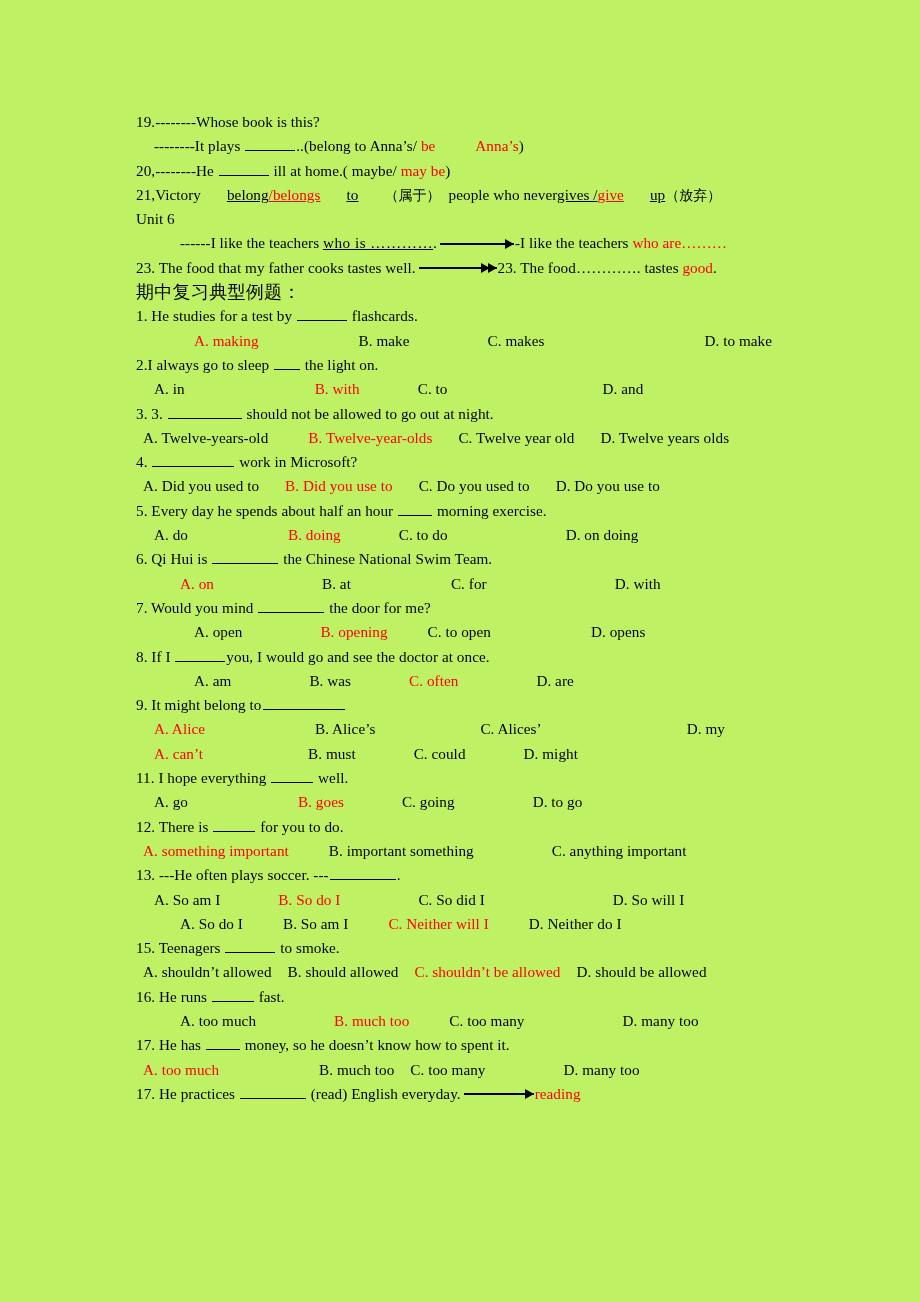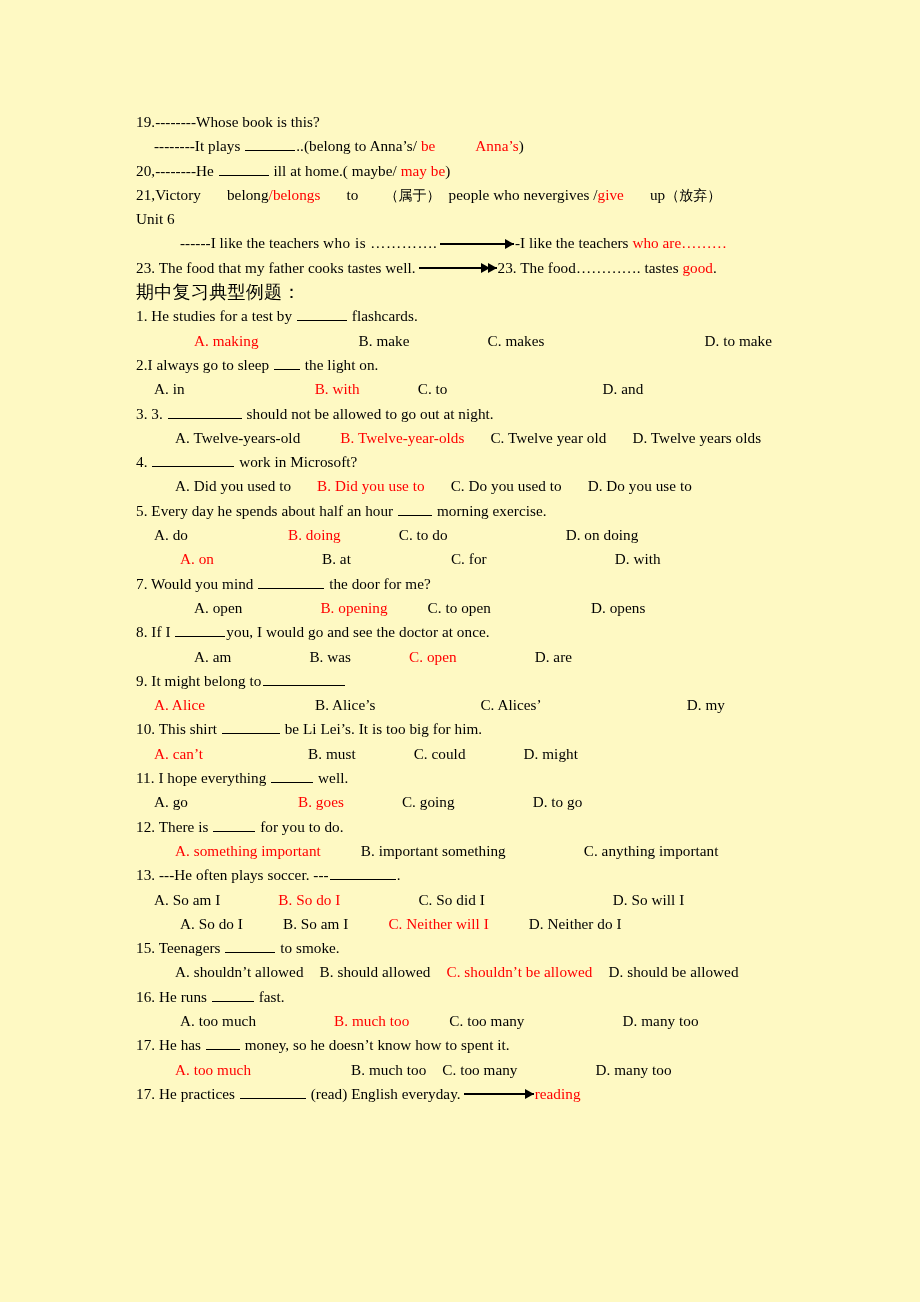--- a/index.html
+++ b/index.html
@@ -14,36 +14,36 @@
     font-family: "Liberation Serif", "DejaVu Serif", serif;
     color: #000000;
     position: relative;
     overflow: hidden;
   }
   .page {
     position: absolute;
     left: 0; top: 0;
     width: 920px;
     height: 1302px;
-    background: #fef9c3;
+    background: #bef264;
   }
   .doc {
     position: absolute;
     left: 136px;
     top: 110px;
     width: 700px;
   }
   .ln {
     font-size: 15.2px;
     line-height: 24.3px;
     white-space: nowrap;
     letter-spacing: 0.05px;
   }
   .red { color: #ff0000; text-align: right; }
-  .u { }
+  .u { text-decoration: underline; }
   .blank {
     display: inline-block;
     border-bottom: 1px solid #000;
     vertical-align: baseline;
     height: 0.92em;
     margin: 0 1px;
   }
   .b4  { width: 26px; }
   .b5  { width: 34px; }
   .b6  { width: 42px; }
@@ -92,21 +92,21 @@
     width: 0; height: 0;
     border-top: 5px solid transparent;
     border-bottom: 5px solid transparent;
     border-left: 9px solid #000;
   }
   .arrow .head.h1 { right: 0px; }
   .arrow .head.h2 { right: 7px; }
   .a-len-70 { width: 70px; }
   .a-len-74 { width: 74px; }
   .a-len-78 { width: 78px; }
-  .indent1 { padding-left: 7px; margin-left: 32px; }
+  .indent1 { padding-left: 7px; }
   .indent2 { padding-left: 18px; }
   .indent4 { padding-left: 44px; }
   .indent5 { padding-left: 58px; }
   .dots { letter-spacing: 0.5px; }
 </style>
 </head>
 <body>
 
 <div class="page">
 <div class="doc">
@@ -172,48 +172,48 @@
     <span>A. Did you used to</span><span class="sp3"></span><span class="red">B. Did you use to</span><span class="sp3"></span><span>C. Do you used to</span><span class="sp3"></span><span>D. Do you use to</span>
   </div>
 
   <div class="ln">
     <span>5. Every day he spends about half an hour </span><span class="blank b5"></span><span> morning   exercise.</span>
   </div>
   <div class="ln indent2">
     <span>A. do</span><span class="sp7"></span><span class="red">B. doing</span><span class="sp5"></span><span>C. to do</span><span style="display:inline-block;width:118px"></span><span>D. on doing</span>
   </div>
 
+  <div class="ln">
+    <span>6. Qi Hui is </span><span class="blank b9"></span><span> the Chinese National Swim Team.</span>
+  </div>
   <div class="ln indent4">
     <span class="red">A. on</span><span style="display:inline-block;width:108px"></span><span>B. at</span><span class="sp7"></span><span>C. for</span><span style="display:inline-block;width:128px"></span><span>D. with</span>
   </div>
 
   <div class="ln">
     <span>7. Would you mind </span><span class="blank b9"></span><span> the   door for me?</span>
   </div>
   <div class="ln indent5">
     <span>A. open</span><span class="sp6"></span><span class="red">B. opening</span><span class="sp4"></span><span>C. to open</span><span style="display:inline-block;width:100px"></span><span>D. opens</span>
   </div>
 
   <div class="ln">
     <span>8. If I </span><span class="blank b7"></span><span>you, I would go and see the doctor at once.</span>
   </div>
   <div class="ln indent5">
-    <span>A. am</span><span class="sp6"></span><span>B. was</span><span class="sp5"></span><span class="red">C. open</span><span class="sp6"></span><span>D. are</span>
+    <span>A. am</span><span class="sp6"></span><span>B. was</span><span class="sp5"></span><span class="red">C. often</span><span class="sp6"></span><span>D. are</span>
   </div>
 
   <div class="ln">
     <span>9. It might belong to</span><span class="blank b11"></span>
   </div>
   <div class="ln indent2">
     <span class="red">A. Alice</span><span style="display:inline-block;width:110px"></span><span>B. Alice’s</span><span style="display:inline-block;width:105px"></span><span>C. Alices’</span><span style="display:inline-block;width:145px"></span><span>D. my</span>
   </div>
 
-  <div class="ln">
-    <span>10. This shirt </span><span class="blank b8"></span><span> be Li Lei’s.   It is too big for him.</span>
-  </div>
   <div class="ln indent2">
     <span class="red">A. can’t</span><span style="display:inline-block;width:105px"></span><span>B. must</span><span class="sp5"></span><span>C. could</span><span class="sp5"></span><span>D. might</span>
   </div>
 
   <div class="ln">
     <span>11. I hope everything </span><span class="blank b6"></span><span> well.</span>
   </div>
   <div class="ln indent2">
     <span>A. go</span><span style="display:inline-block;width:110px"></span><span class="red">B. goes</span><span class="sp5"></span><span>C. going</span><span class="sp6"></span><span>D. to go</span>
   </div>

